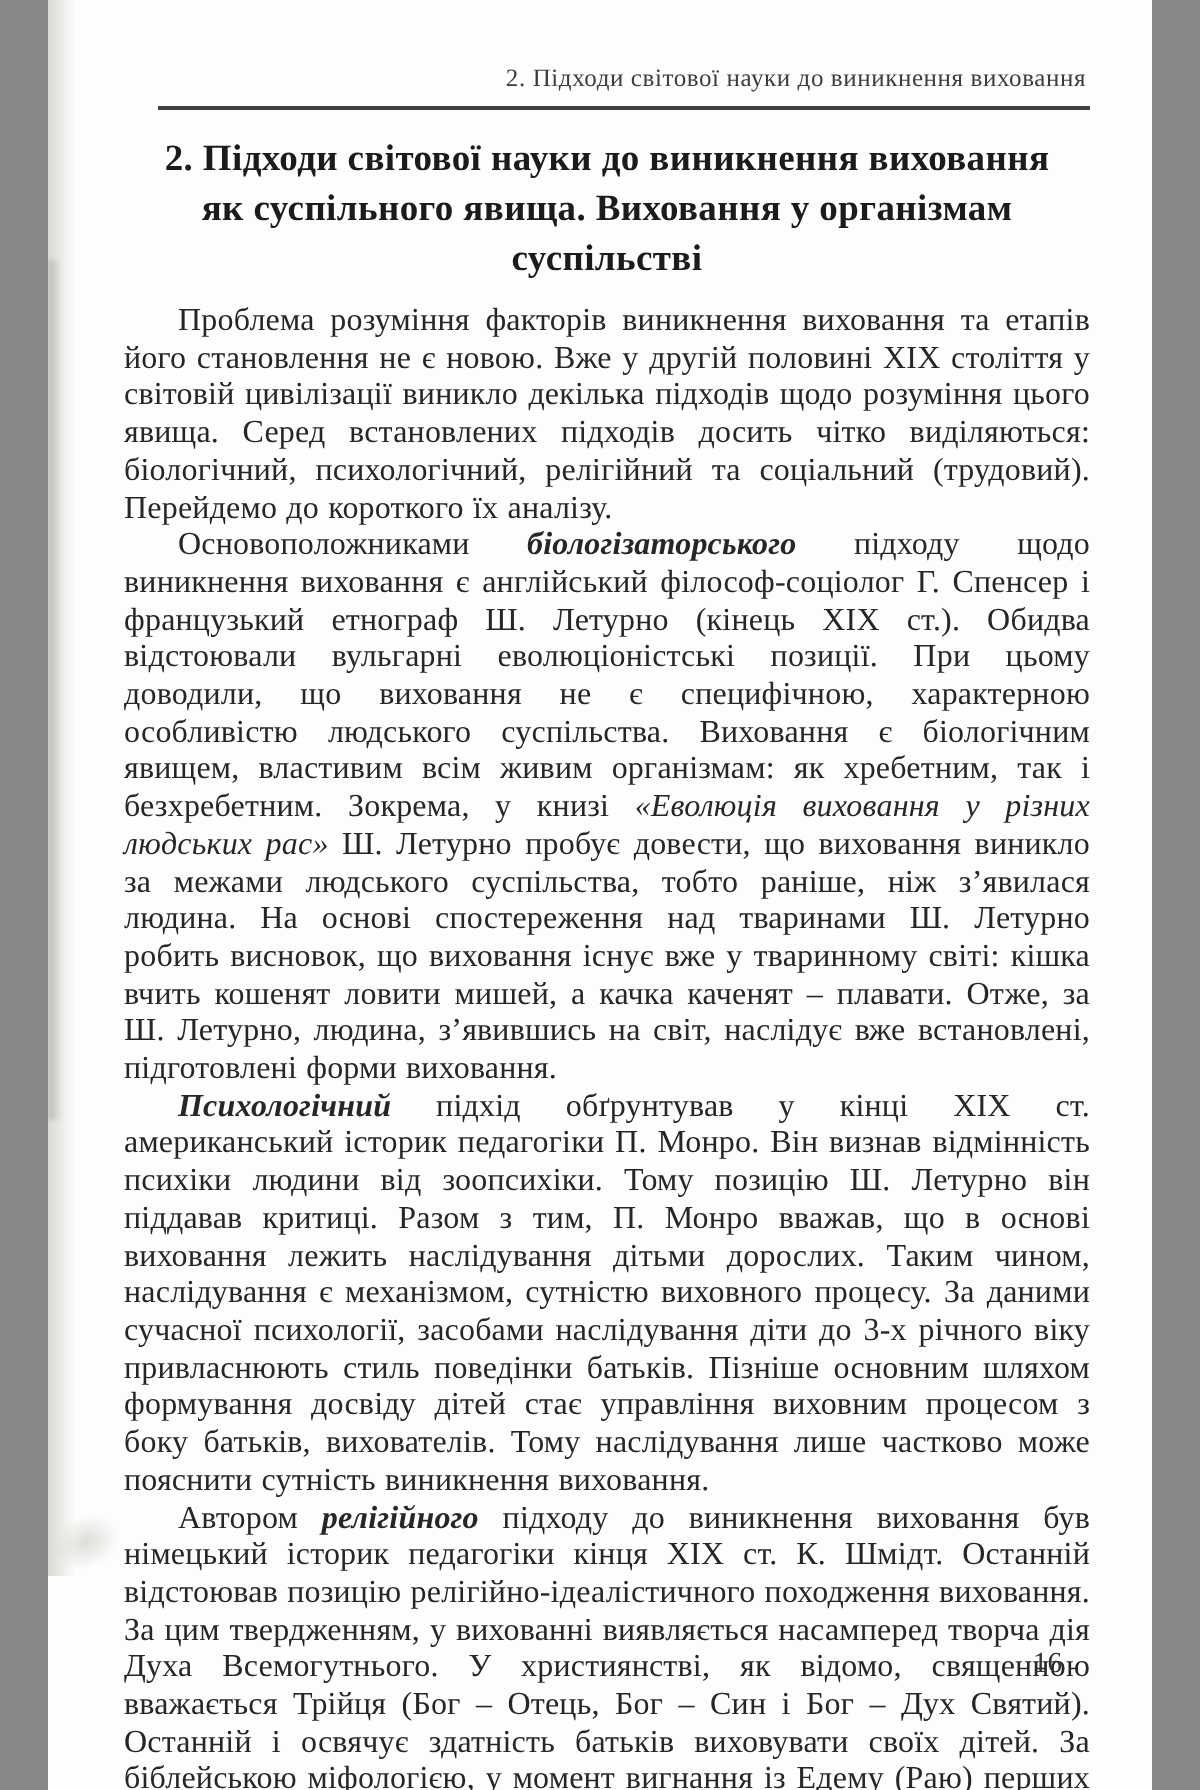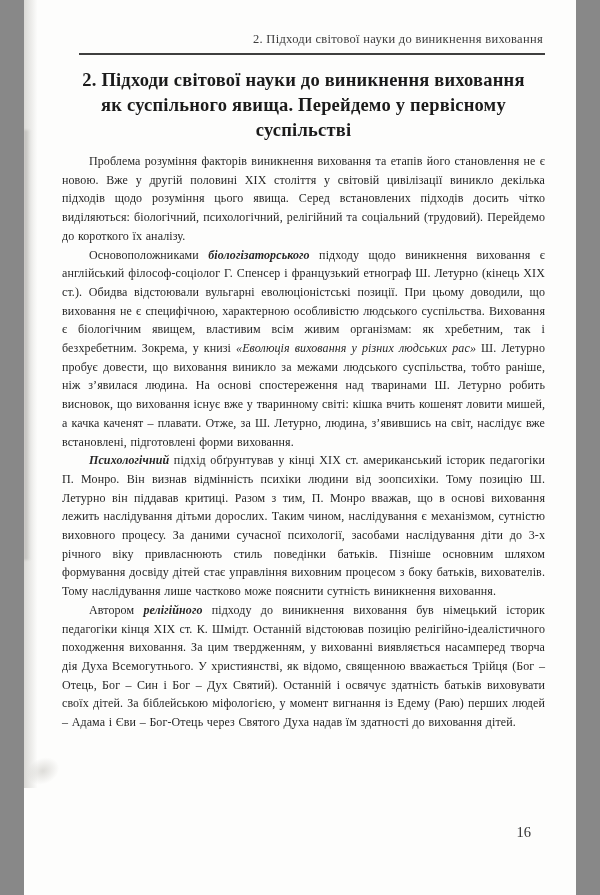--- a/index.html
+++ b/index.html
@@ -61,21 +61,21 @@
     color:#1b1b1b;
     letter-spacing:0.2px;
   }
   .body-text{
     margin-top:9px;
   }
   .body-paragraph{
     margin:0;
     text-indent:27px;
     text-align:justify;
-    font-size:12px;
+    font-size:16px;
     line-height:18.7px;
     letter-spacing:0.1px;
     word-spacing:0.5px;
     color:var(--text);
   }
   .body-paragraph .b{font-weight:bold;font-style:italic;}
   .body-paragraph .i{font-style:italic;}
   .page-number{
     position:absolute;
     right:45px;top:824px;
@@ -91,21 +91,21 @@
   <div class="scan-edge-left-dark"></div>
   <div class="scan-smudge"></div>
 
   <div class="content">
     <div class="running-head">2. Підходи світової науки до виникнення виховання</div>
 
     <div class="head-rule"></div>
 
     <div class="chapter-title">
       <div>2. Підходи світової науки до виникнення виховання</div>
-      <div>як суспільного явища. Перейдемо у первісному суспільстві</div>
+      <div>як суспільного явища. Виховання у організмам суспільстві</div>
     </div>
 
     <div class="body-text">
         <p class="body-paragraph"><span>Проблема розуміння факторів виникнення виховання та етапів його становлення не є новою. Вже у другій половині XIX століття у світовій цивілізації виникло декілька підходів щодо розуміння цього явища. Серед встановлених підходів досить чітко виділяються: біологічний, психологічний, релігійний та соціальний (трудовий). Перейдемо до короткого їх аналізу.</span></p>
         <p class="body-paragraph"><span>Основоположниками </span><span class="b">біологізаторського</span><span> підходу щодо виникнення виховання є англійський філософ-соціолог Г. Спенсер і французький етнограф Ш. Летурно (кінець XIX ст.). Обидва відстоювали вульгарні еволюціоністські позиції. При цьому доводили, що виховання не є специфічною, характерною особливістю людського суспільства. Виховання є біологічним явищем, властивим всім живим організмам: як хребетним, так і безхребетним. Зокрема, у книзі </span><span class="i">«Еволюція виховання у різних людських рас»</span><span> Ш. Летурно пробує довести, що виховання виникло за межами людського суспільства, тобто раніше, ніж з’явилася людина. На основі спостереження над тваринами Ш. Летурно робить висновок, що виховання існує вже у тваринному світі: кішка вчить кошенят ловити мишей, а качка каченят – плавати. Отже, за Ш. Летурно, людина, з’явившись на світ, наслідує вже встановлені, підготовлені форми виховання.</span></p>
         <p class="body-paragraph"><span class="b">Психологічний</span><span> підхід обґрунтував у кінці XIX ст. американський історик педагогіки П. Монро. Він визнав відмінність психіки людини від зоопсихіки. Тому позицію Ш. Летурно він піддавав критиці. Разом з тим, П. Монро вважав, що в основі виховання лежить наслідування дітьми дорослих. Таким чином, наслідування є механізмом, сутністю виховного процесу. За даними сучасної психології, засобами наслідування діти до 3-х річного віку привласнюють стиль поведінки батьків. Пізніше основним шляхом формування досвіду дітей стає управління виховним процесом з боку батьків, вихователів. Тому наслідування лише частково може пояснити сутність виникнення виховання.</span></p>
         <p class="body-paragraph"><span>Автором </span><span class="b">релігійного</span><span> підходу до виникнення виховання був німецький історик педагогіки кінця XIX ст. К. Шмідт. Останній відстоював позицію релігійно-ідеалістичного походження виховання. За цим твердженням, у вихованні виявляється насамперед творча дія Духа Всемогутнього. У християнстві, як відомо, священною вважається Трійця (Бог – Отець, Бог – Син і Бог – Дух Святий). Останній і освячує здатність батьків виховувати своїх дітей. За біблейською міфологією, у момент вигнання із Едему (Раю) перших людей – Адама і Єви – Бог-Отець через Святого Духа надав їм здатності до виховання дітей.</span></p>
       </div>
   </div>
 

